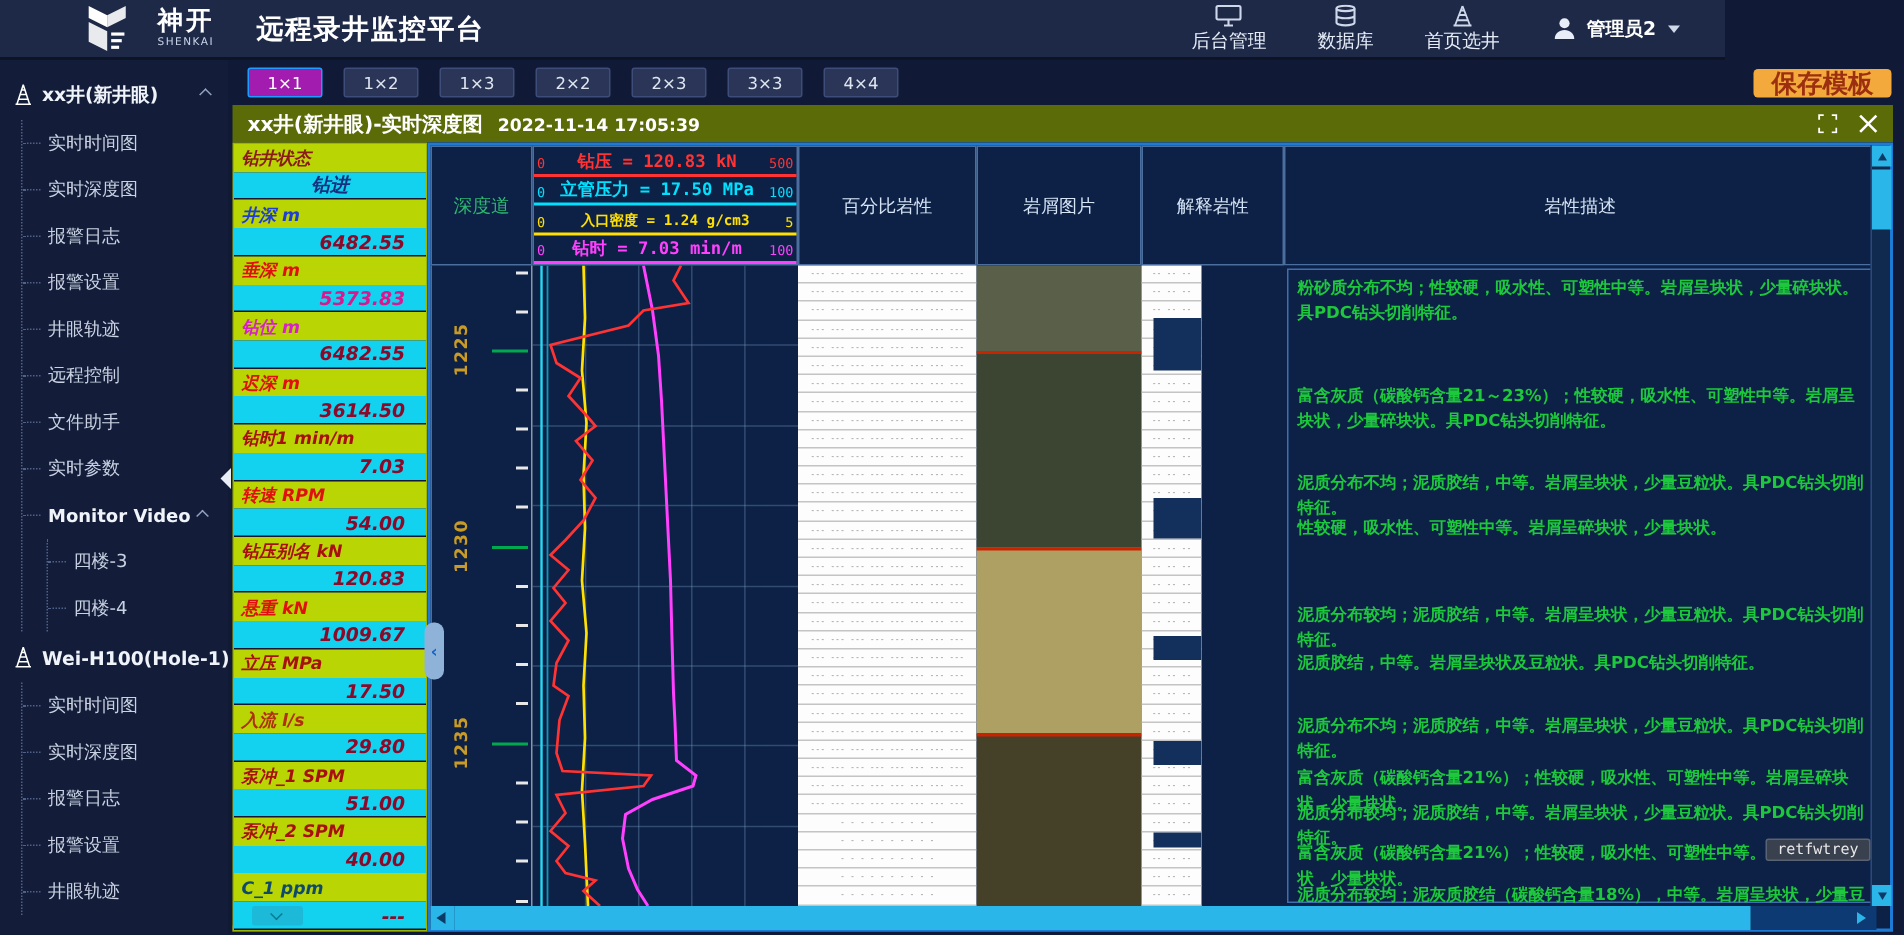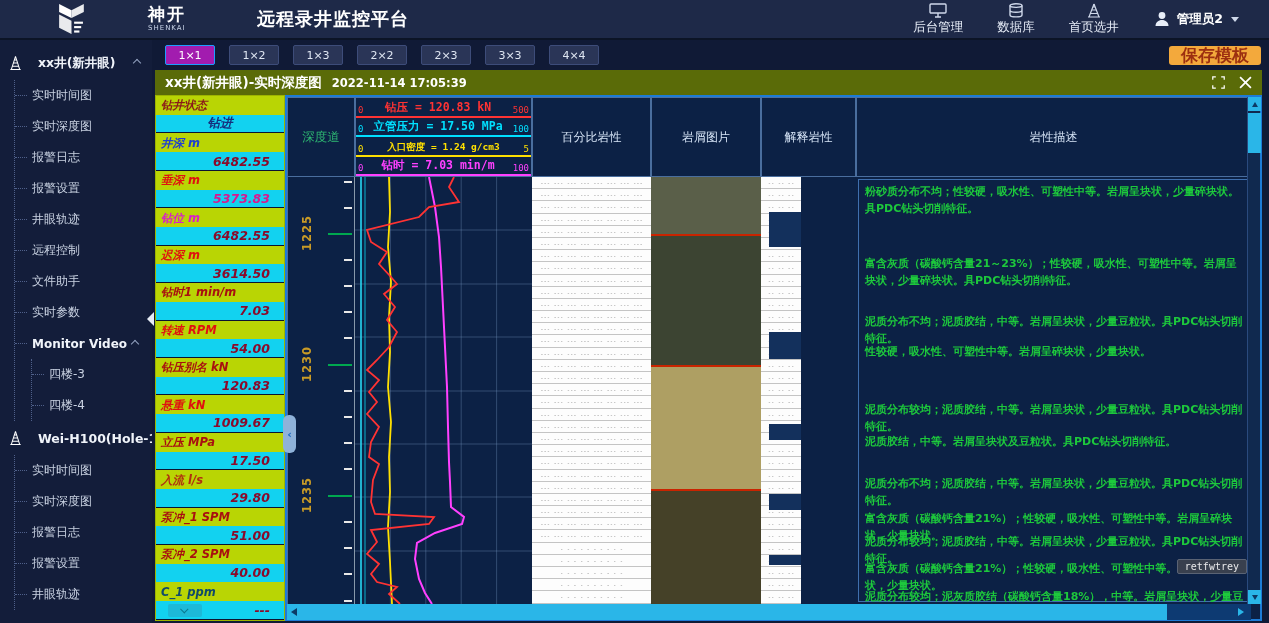--- a/index.html
+++ b/index.html
@@ -1,40 +1,40 @@
 <!DOCTYPE html>
 <html><head>
 <meta charset="utf-8">
 <style>
   * { margin:0; padding:0; box-sizing:border-box; }
   html,body { width:1269px; height:623px; overflow:hidden; background:#101a36;
     font-family:"DejaVu Sans","Liberation Sans",sans-serif; }
   .app { position:relative; width:1269px; height:623px; }
 
   
-  .topbar { position:absolute; left:0; top:0; width:1269px; height:40px; background:#1e2948;
-    border-bottom:2px solid #0c1426; display:flex; align-items:center; color:#fff;gap:43px; }
+  .topbar { position:absolute; left:0; top:0; width:1150px; height:40px; background:#1e2948;
+    border-bottom:2px solid #0c1426; display:flex; align-items:center; color:#fff; }
   .logo-mark { margin-left:55px; width:40px; height:30px; }
   .brand { margin-left:10px; display:flex; flex-direction:column; line-height:1; }
   .brand-cn { font-size:17px; font-weight:bold; letter-spacing:2px; }
   .brand-en { font-size:7px; color:#c9d4e8; letter-spacing:1px; margin-top:2px; }
   .app-title { margin-left:28px; font-size:18px; font-weight:bold; letter-spacing:1px; }
   .top-nav { margin-left:auto; display:flex; align-items:center; gap:34px; margin-right:30px; }
   .nav-item { display:flex; flex-direction:column; align-items:center; gap:1px; font-size:12.5px;
     color:#e6ecf7; cursor:pointer; }
   .nav-item svg { width:20px; height:15px; }
   .user-box { display:flex; align-items:center; gap:6px; font-size:12.5px; color:#fff; font-weight:bold; }
   .user-box svg { width:18px; height:18px; }
   .caret-down { width:0; height:0; border-left:4px solid transparent; border-right:4px solid transparent;
     border-top:5px solid #cfd8ea; margin-left:2px; }
 
   
   .sidebar { position:absolute; left:0; top:40px; width:152px; height:583px; background:#131d3a;
     padding-top:6px; overflow:hidden; }
-  .tree-root { height:34px; display:flex; align-items:center; gap:15px; padding-left:8px;
+  .tree-root { height:34px; display:flex; align-items:center; gap:5px; padding-left:8px;
     color:#f0f4fa; font-size:12.5px; font-weight:bold; cursor:pointer; white-space:nowrap; }
   .tree-root svg { width:15px; height:16px; flex:0 0 auto; }
   .chev-up { width:6px; height:6px; border-left:1.5px solid #93a2c0; border-top:1.5px solid #93a2c0;
     transform:rotate(45deg); margin-left:auto; margin-right:12px; flex:0 0 auto; }
   .tree-kids { margin-left:14px; border-left:1px dotted #4f608a; }
   .tree-item { height:31px; display:flex; align-items:center; color:#c9d2e2; font-size:12px;
     cursor:pointer; white-space:nowrap; }
   .tree-item .dash { width:12px; border-top:1px dotted #4f608a; margin-right:5px; flex:0 0 auto; }
   .tree-sub { margin-left:16px; border-left:1px dotted #4f608a; }
   .sb-collapse { position:absolute; left:147px; top:312px; width:0; height:0;

